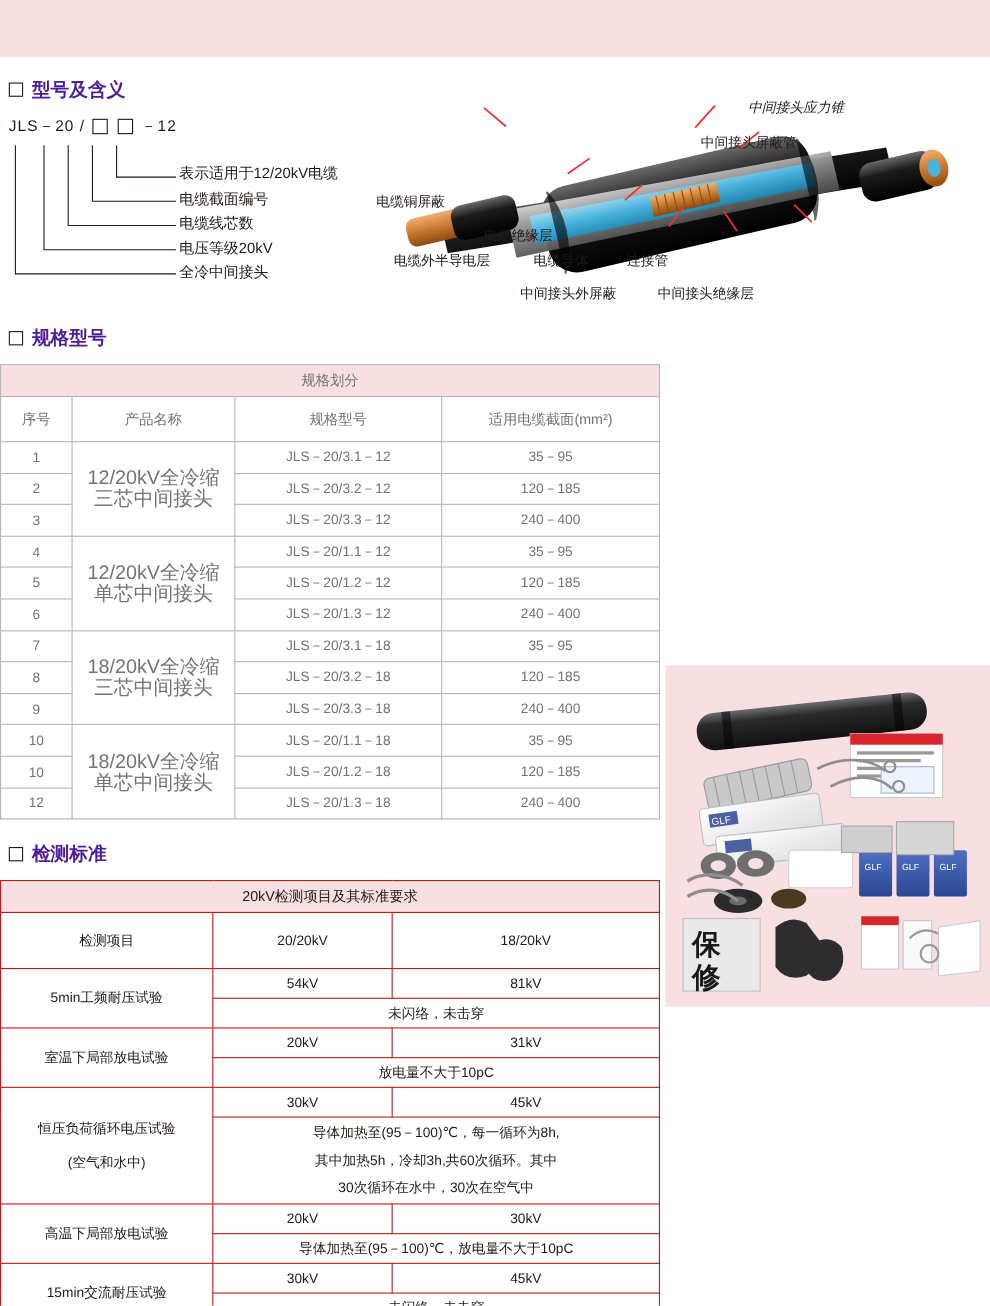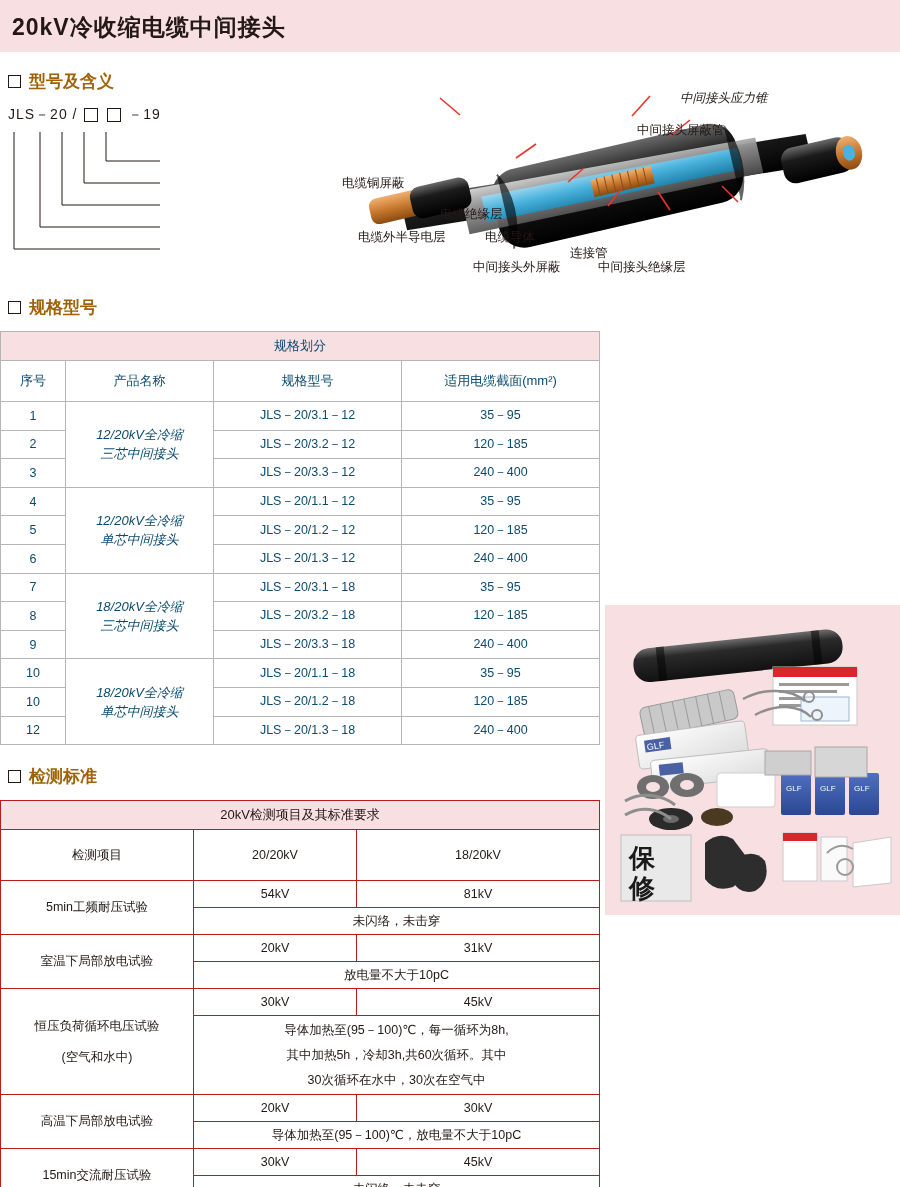--- a/index.html
+++ b/index.html
@@ -15,21 +15,21 @@
     position:absolute;left:0;top:0;width:900px;height:52px;
     background:#f7dfe2;
   }
   .header-title{
     position:absolute;left:12px;top:12px;
     font-size:23px;font-weight:bold;letter-spacing:1px;color:#231815;
   }
 
   
   .sec-h{
-    position:absolute;font-size:17px;font-weight:bold;color:#a16207;
+    position:absolute;font-size:17px;font-weight:bold;color:#4c1d95;
     display:flex;align-items:center;gap:8px;
   }
   .sec-h .box{
     width:11px;height:11px;border:1px solid #231815;display:inline-block;
   }
 
   
   .model-code{
     position:absolute;left:8px;top:106px;font-size:14px;letter-spacing:1px;
   }
@@ -44,28 +44,28 @@
   .illus{position:absolute;left:340px;top:60px;width:550px;height:230px;}
   .callout{position:absolute;font-size:12.5px;white-space:nowrap;color:#231815;}
 
   
   table{border-collapse:collapse;}
   .spec-table{
     position:absolute;left:0;top:331px;width:600px;
     font-size:12.5px;
   }
   .spec-table td,.spec-table th{
-    border:1px solid #b5b5b6;text-align:center;color:#0c4a6e;font-weight:normal;
+    border:1px solid #b5b5b6;text-align:center;color:#737373;font-weight:normal;
   }
   .spec-title{
     background:#f7dfe2;height:26px;font-size:13px;
   }
   .spec-head td{height:38px;font-size:13px;}
   .spec-table .rowh{height:28.6px;}
-  .spec-table .grp{font-size:13px;line-height:19px;font-style:italic;}
+  .spec-table .grp{font-size:18px;line-height:19px;}
 
   .std-table{
     position:absolute;left:0;top:800px;width:600px;font-size:12.5px;
   }
   .std-table td{
     border:1px solid #b91c1c;text-align:center;color:#231815;
   }
   .std-title{background:#f7dfe2;height:26px;font-size:13px;}
 
   
@@ -73,45 +73,51 @@
     position:absolute;left:605px;top:605px;width:295px;height:310px;
     background:#f7dfe2;overflow:hidden;
   }
 </style>
 </head>
 <body>
 
 <div class="page">
 
   <div class="header-band"></div>
-  <div class="header-title">20kV冷收缩电缆中间接头</div>
 
   <div class="sec-h" style="left:8px;top:70px;">
     <span class="box"></span>
     <span>型号及含义</span>
   </div>
 
   <div class="model-code">
     <span>JLS－20 /</span>
     <span class="code-sq"></span>
     <span class="code-sq"></span>
-    <span>－19</span>
+    <span>－12</span>
   </div>
 
   <svg class="leader-svg" width="340" height="170">
     <g stroke="#231815" stroke-width="1" fill="none">
 
       <path d="M14,36 L14,153 L160,153"></path>
       <path d="M40,36 L40,131 L160,131"></path>
       <path d="M62,36 L62,109 L160,109"></path>
       <path d="M84,36 L84,87 L160,87"></path>
       <path d="M106,36 L106,65 L160,65"></path>
     </g>
   </svg>
 
+  <div class="legend-list">
+    <div>表示适用于12/20kV电缆</div>
+    <div>电缆截面编号</div>
+    <div>电缆线芯数</div>
+    <div>电压等级20kV</div>
+    <div>全冷中间接头</div>
+  </div>
 
   <div class="illus">
     <svg width="550" height="230" viewBox="0 0 550 230">
       <defs>
         <linearGradient id="gBlack" x1="0" y1="0" x2="0" y2="1">
           <stop offset="0%" stop-color="#6a6a6a"></stop>
           <stop offset="35%" stop-color="#1b1b1b"></stop>
           <stop offset="100%" stop-color="#000000"></stop>
         </linearGradient>
         <linearGradient id="gGrey" x1="0" y1="0" x2="0" y2="1">
@@ -176,21 +182,21 @@
         <path d="M310,36 L292,56"></path>
       </g>
     </svg>
 
     <div class="callout" style="left:340px;top:30px;font-style:italic;">中间接头应力锥</div>
     <div class="callout" style="left:297px;top:62px;">中间接头屏蔽管</div>
     <div class="callout" style="left:2px;top:115px;">电缆铜屏蔽</div>
     <div class="callout" style="left:100px;top:146px;">电缆绝缘层</div>
     <div class="callout" style="left:18px;top:169px;">电缆外半导电层</div>
     <div class="callout" style="left:145px;top:169px;">电缆导体</div>
-    <div class="callout" style="left:230px;top:169px;margin-top:16px;">连接管</div>
+    <div class="callout" style="left:230px;top:169px;">连接管</div>
     <div class="callout" style="left:133px;top:199px;">中间接头外屏蔽</div>
     <div class="callout" style="left:258px;top:199px;">中间接头绝缘层</div>
   </div>
 
   <div class="sec-h" style="left:8px;top:296px;">
     <span class="box"></span>
     <span>规格型号</span>
   </div>
 
   <table class="spec-table">

